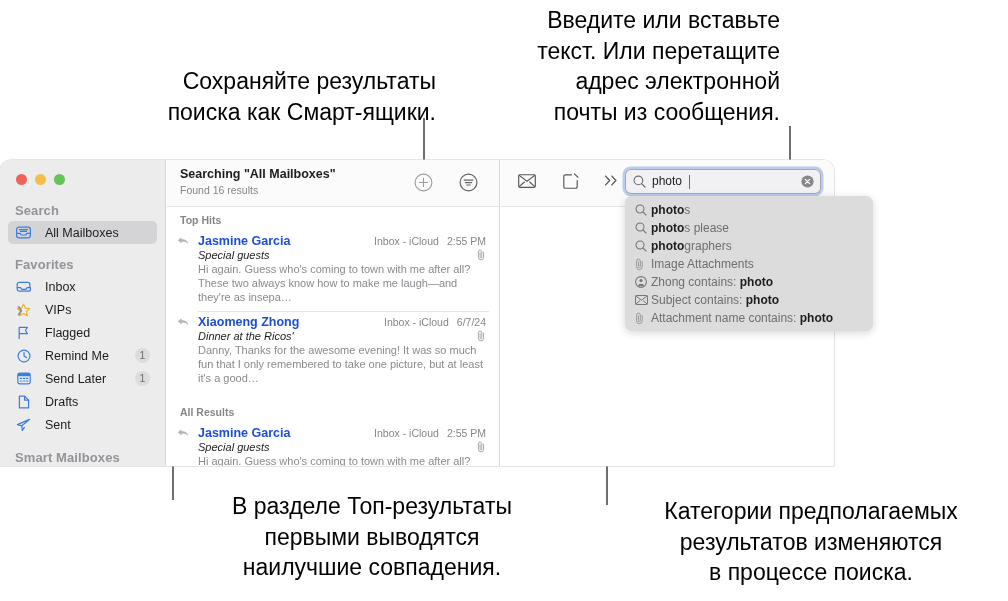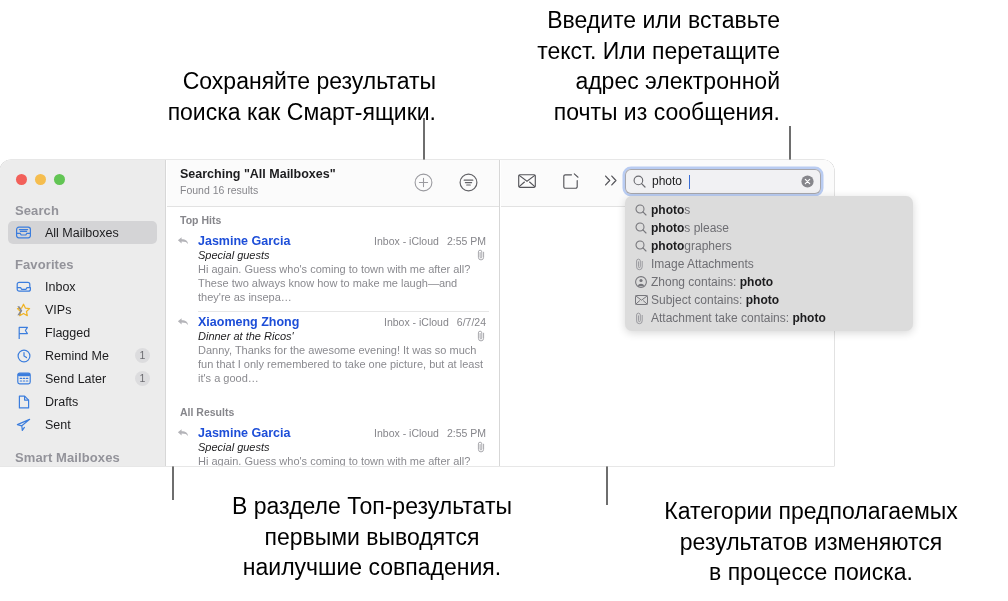--- a/index.html
+++ b/index.html
@@ -153,21 +153,21 @@
   .caret {
     position: absolute; left: 64px; top: 5.5px;
     width: 1px; height: 14px; background: #3b6fd6;
   }
   .sf-clear { position: absolute; right: 7px; top: 6px; }
 
   
   .dropdown {
     position: absolute;
     left: 625px; top: 196px;
-    width: 288px; height: 135px;
+    width: 248px; height: 135px;
     background: #dcdcdc;
     border-radius: 7px;
     box-shadow: 0 2px 9px rgba(0,0,0,0.16);
     padding-top: 5px;
     box-sizing: border-box;
   }
   .sug {
     display: flex; align-items: center;
     height: 18px; padding: 0 10px;
     font-size: 12px; color: #56565a;
@@ -513,17 +513,17 @@
       </span>
       <span class="sug-txt"><span class="dim">Subject contains: </span><b>photo</b></span>
     </div>
 
     <div class="sug">
       <span class="sug-ico">
         <svg width="10" height="13" viewBox="0 0 10 13">
           <path d="M7.2 3.4v5.5a2.8 2.8 0 0 1-5.6 0V3a1.85 1.85 0 0 1 3.7 0v5.7a.92.92 0 0 1-1.84 0V3.8" fill="none" stroke="#9a9a9f" stroke-width="1" stroke-linecap="round"></path>
         </svg>
       </span>
-      <span class="sug-txt"><span class="dim">Attachment take contains: </span><b>photo</b></span>
+      <span class="sug-txt"><span class="dim">Attachment name contains: </span><b>photo</b></span>
     </div>
 
   </div>
 </div>
 
 </body></html>

